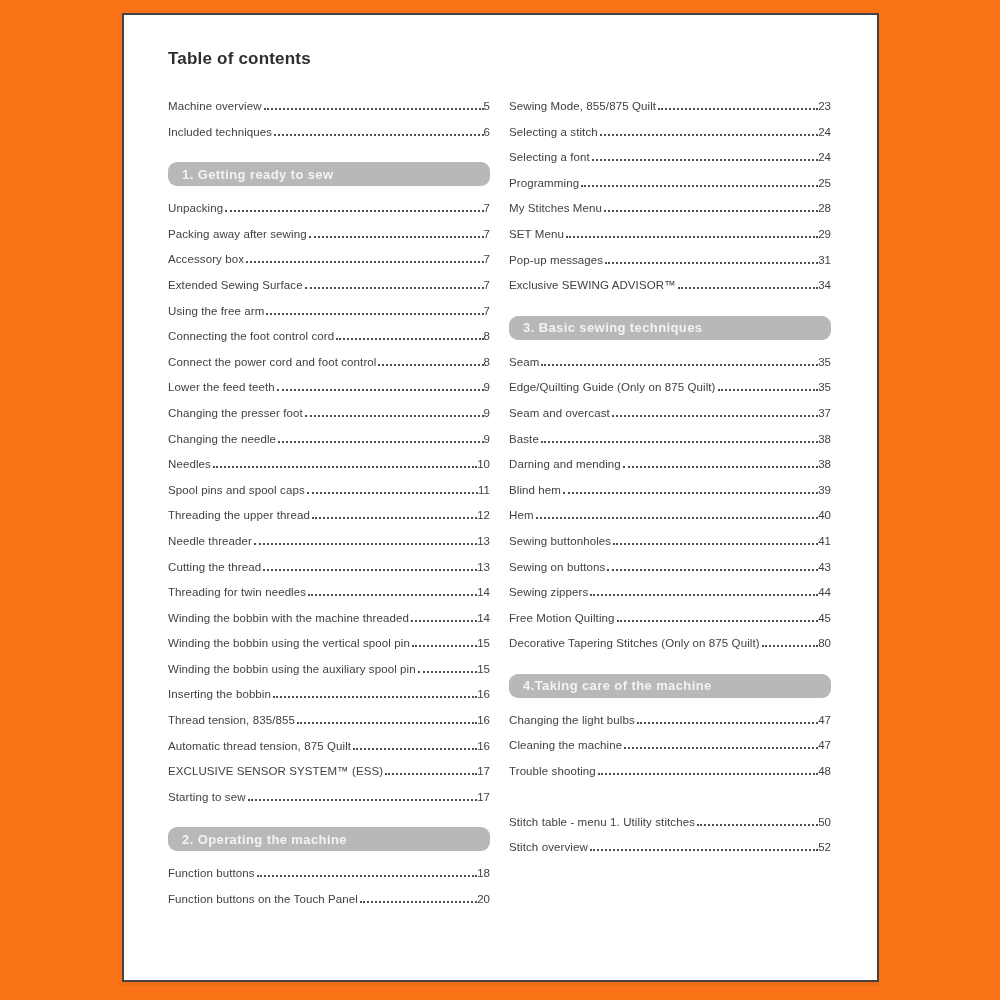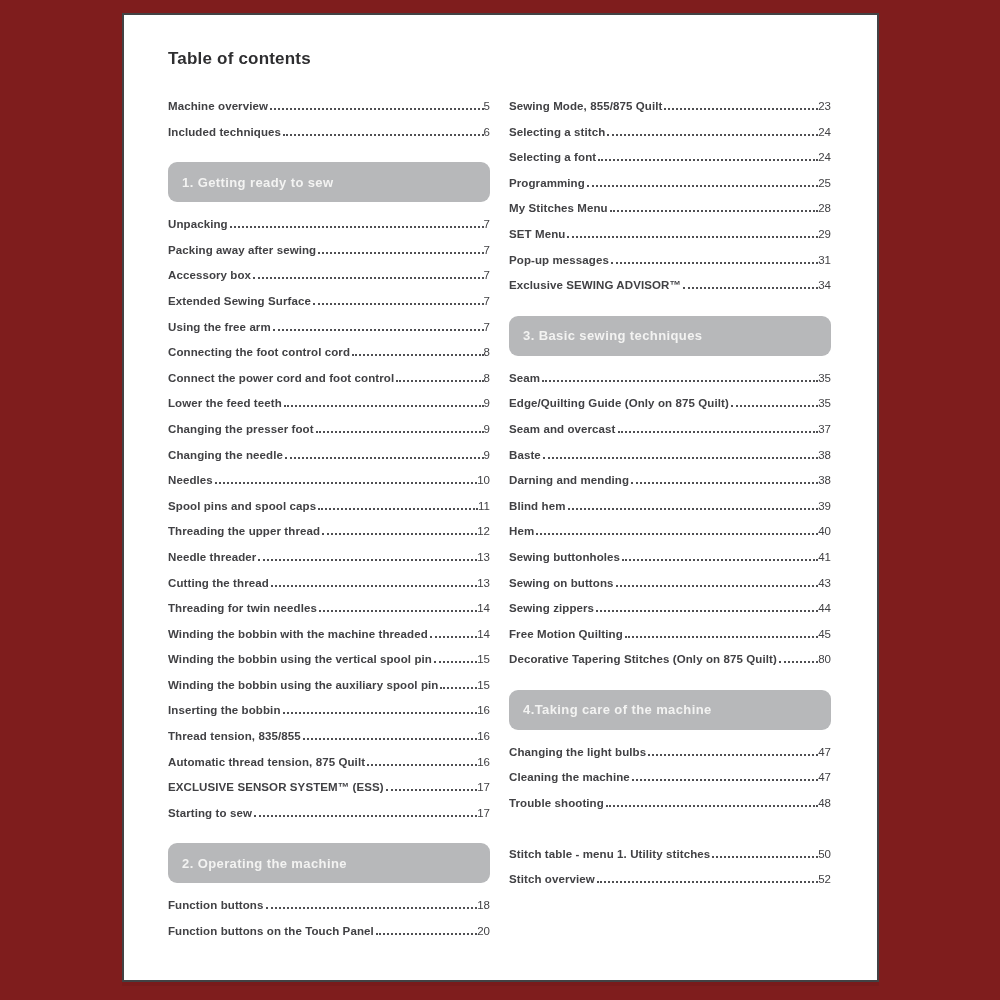--- a/index.html
+++ b/index.html
@@ -7,21 +7,21 @@
     --title:#2e2e30;
     --bar:#b7b8ba;
     --bar-text:#f3f3f2;
     --border:#424244;
     --paper:#ffffff;
   }
   html,body{margin:0;padding:0;background:#ffffff;}
   .stage{
     position:relative;
     width:1000px;height:1000px;
-    background:#7f1d1d;
+    background:#f97316;
     font-family:"Liberation Sans", sans-serif;
     overflow:hidden;
   }
   .page{
     position:absolute;
     left:122px;top:13px;
     width:757px;height:969px;
     box-sizing:border-box;
     background:var(--paper);
     border:2px solid var(--border);
@@ -48,34 +48,33 @@
     align-items:baseline;
     height:25.6px;
     box-sizing:border-box;
     padding-top:7px;
     font-size:11.5px;
     color:var(--text);
   }
   .row .label{
     white-space:nowrap;
     letter-spacing:.1px;
-    font-weight:bold;
   }
   .row .dots{
     flex:1;
     min-width:3px;
     border-bottom:2px dotted var(--text);
     margin:0 0 1px 2px;
     opacity:.92;
   }
   .row .pnum{
     white-space:nowrap;
   }
   .section-bar{
-    height:40px;
+    height:24px;
     margin:18px 0 9px 0;
     border-radius:9px;
     background:var(--bar);
     color:var(--bar-text);
     font-size:13px;
     font-weight:bold;
     letter-spacing:.4px;
     display:flex;
     align-items:center;
     padding:0 14px;

